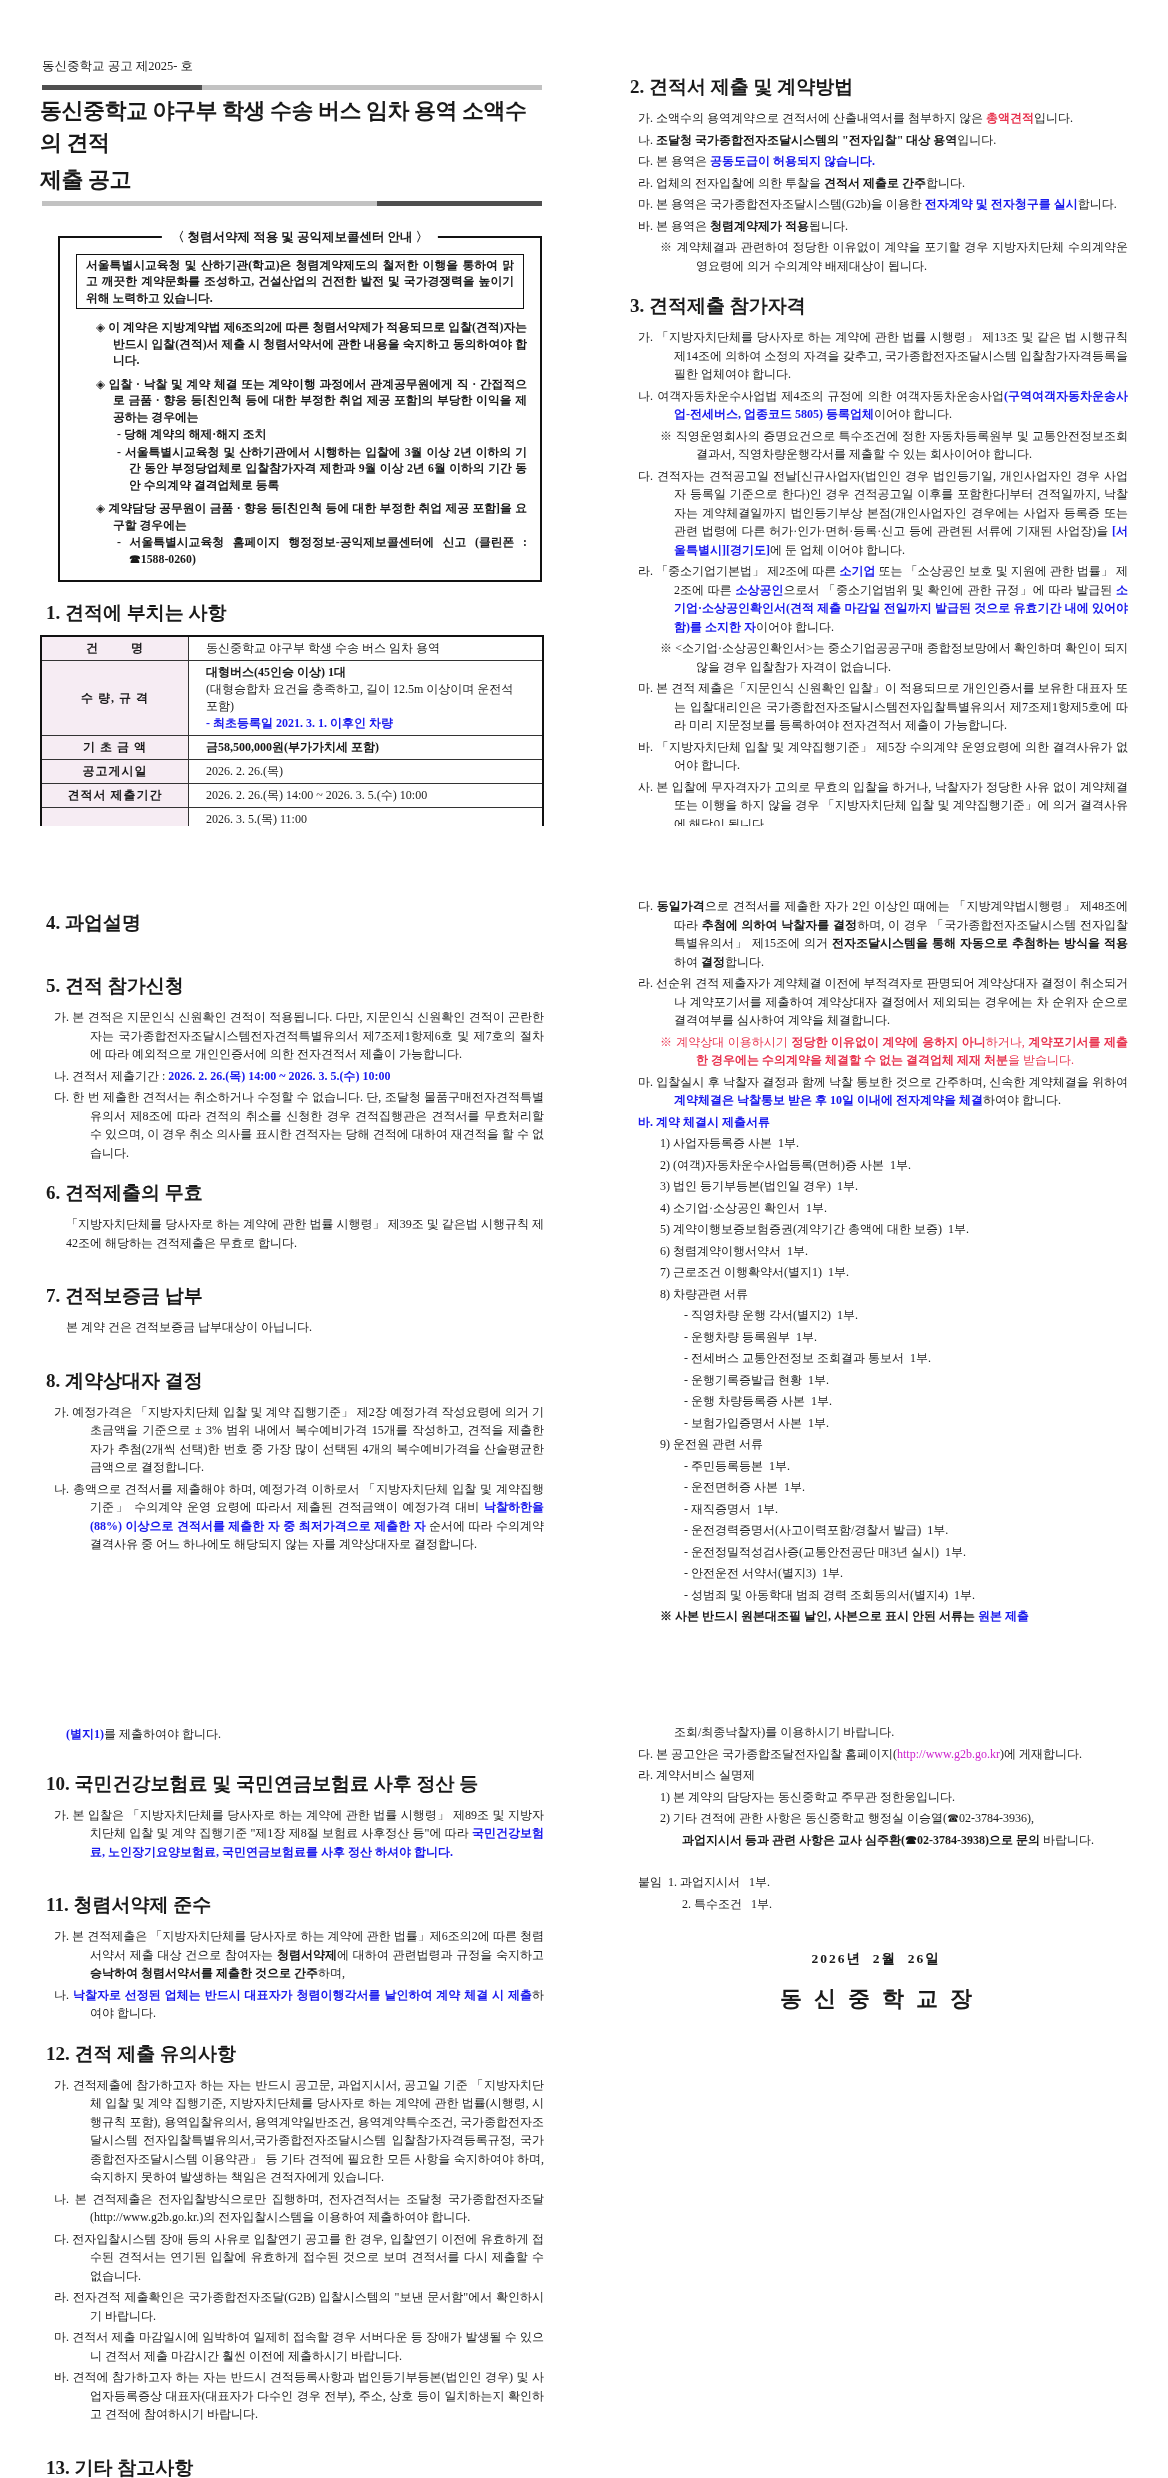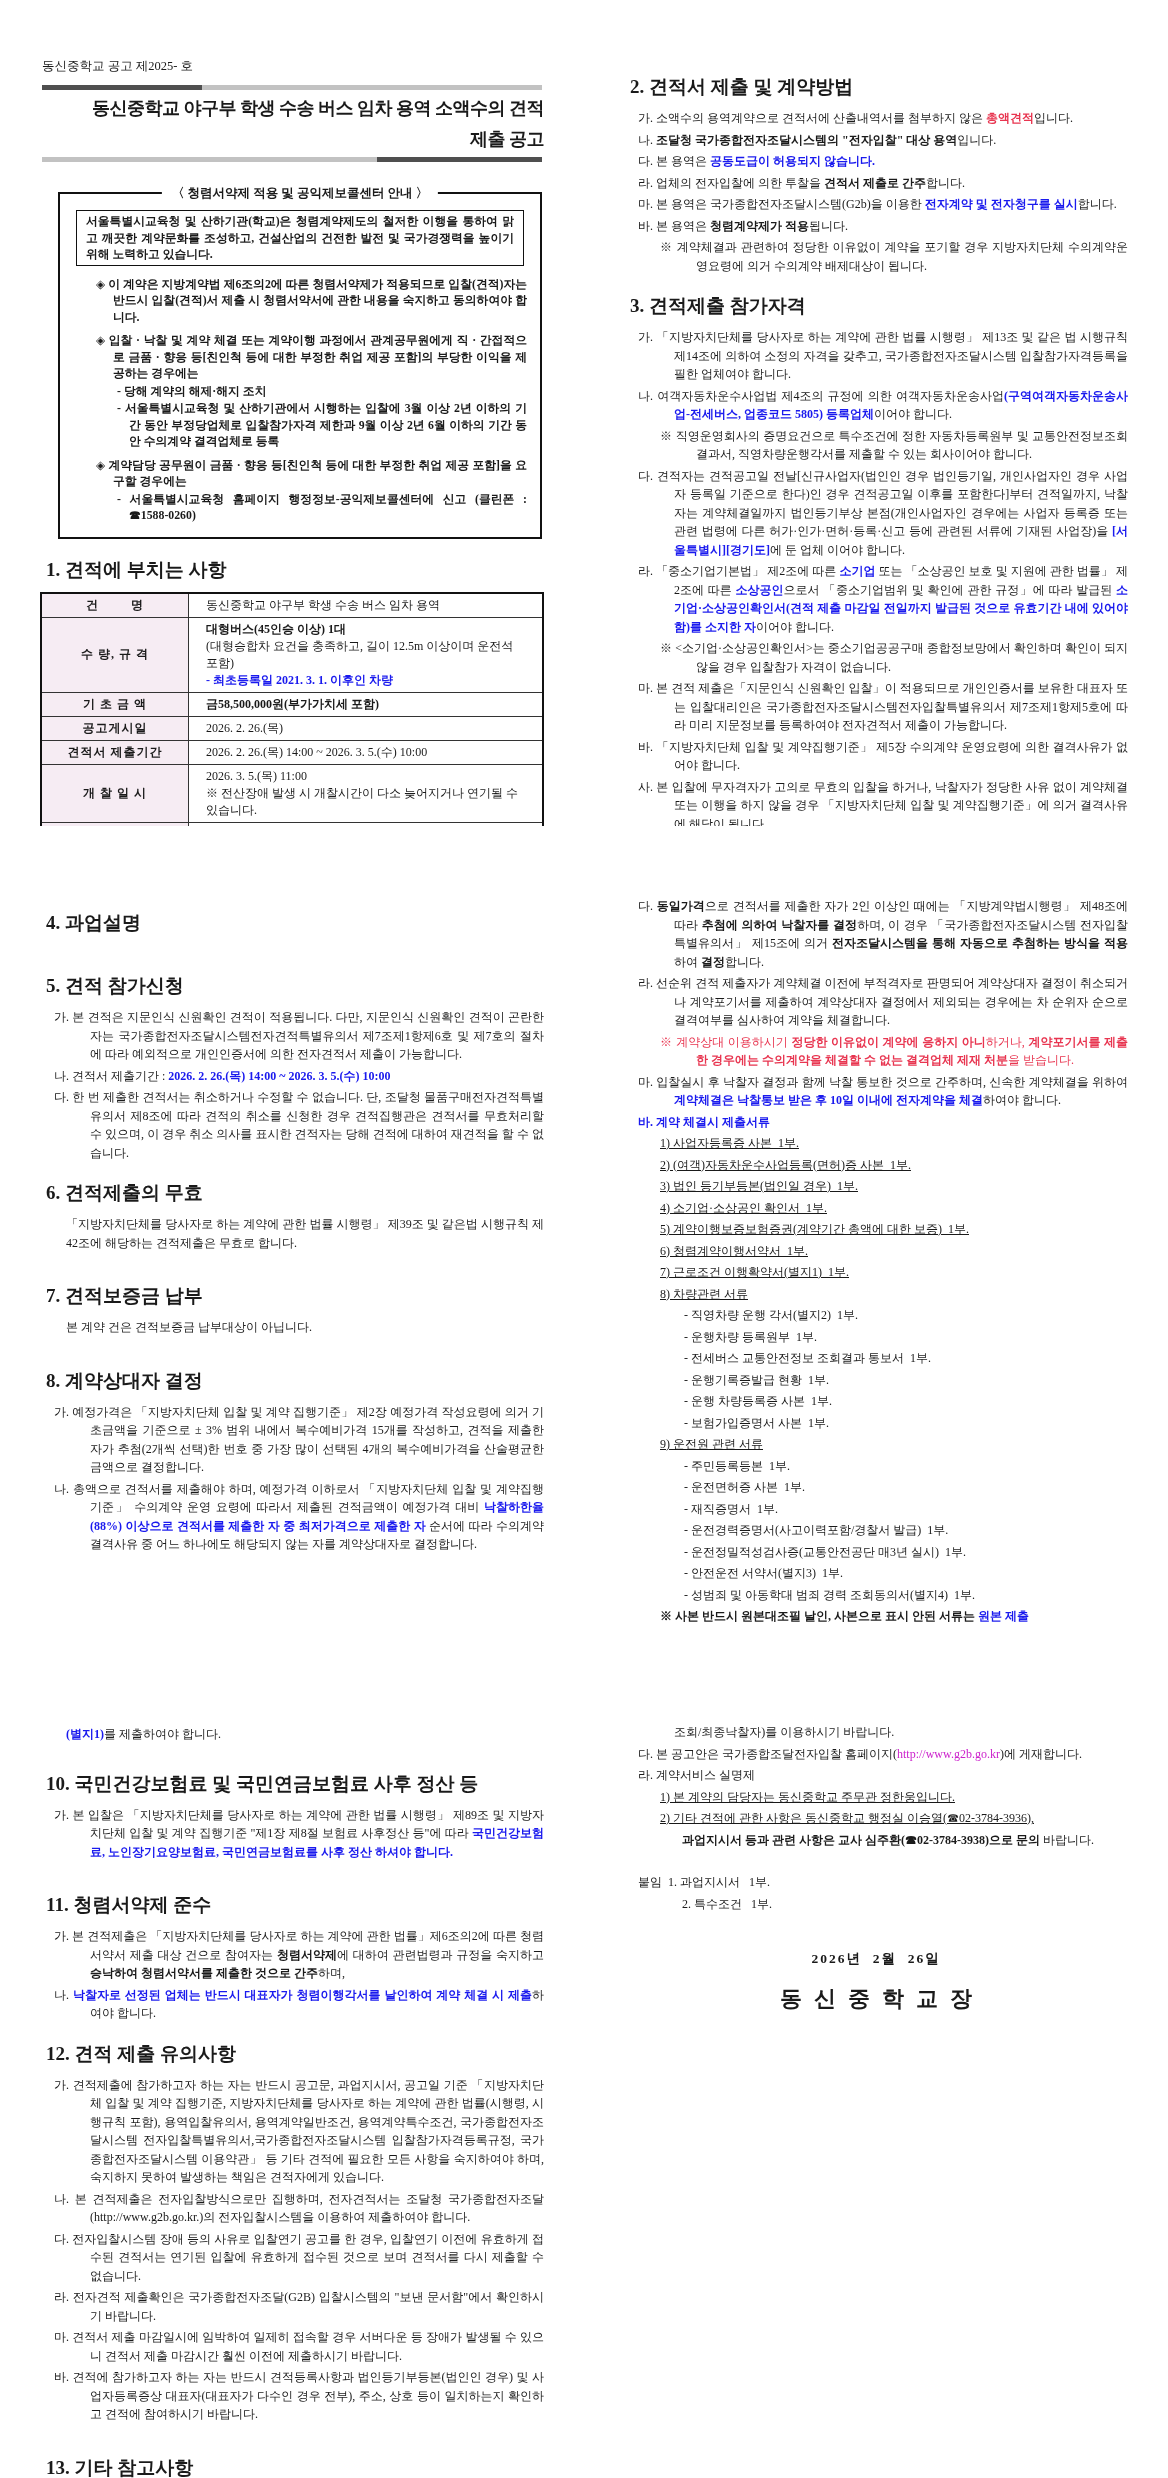--- a/index.html
+++ b/index.html
@@ -8,36 +8,36 @@
   .page{position:absolute;width:584px;height:826px;overflow:hidden;
         padding:56px 40px 0 40px;box-sizing:border-box;background:#fff;}
   #pg0{left:0;top:0}#pg1{left:584px;top:0}
   #pg2{left:0;top:826px}#pg3{left:584px;top:826px}
   #pg4{left:0;top:1652px}#pg5{left:584px;top:1652px}
 
   .docno{font-size:12.5px;margin:2px 0 10px 2px;}
   .bar{height:5px;margin:0 2px;}
   .bar-top{background:linear-gradient(to right,#4f4f4f 0 32%,#c2c2c2 32% 100%);}
   .bar-bottom{background:linear-gradient(to right,#c2c2c2 0 67%,#4f4f4f 67% 100%);}
-  .title{text-align:right;font-weight:bold;font-size:18px;line-height:1.45;margin:5px 0;letter-spacing:-0.5px;}
+  .title{text-align:left;font-weight:bold;font-size:22px;line-height:1.45;margin:5px 0;letter-spacing:-0.5px;}
 
   .fs{position:relative;border:2px solid #111;margin:30px 2px 16px 18px;padding:4px 13px 12px 13px;
       font-size:11.8px;line-height:16.5px;}
   .fs-legend{position:absolute;top:-9px;left:50%;transform:translateX(-50%);background:#fff;
       padding:0 10px;font-weight:bold;font-size:12.5px;white-space:nowrap;}
   .fs-inner{border:1.5px solid #111;margin:12px 3px 10px 3px;padding:2px 9px;font-weight:bold;text-align:justify;}
   .fs-item{font-weight:bold;padding-left:40px;text-indent:-17px;margin:7px 0 1px 0;text-align:justify;}
   .fs-dash{font-weight:bold;padding-left:56px;text-indent:-12px;margin:1px 0;text-align:justify;}
 
   .blk-h{font-weight:bold;font-size:19px;margin:18px 0 9px 6px;}
   .p{font-size:12px;line-height:18.5px;margin:3px 0;text-align:justify;}
   .i-plain{padding-left:26px;}
   .i-item{padding-left:50px;text-indent:-36px;}
   .i-note{padding-left:72px;text-indent:-36px;}
-  .i-num{padding-left:58px;text-indent:-22px;text-decoration:underline;}
+  .i-num{padding-left:58px;text-indent:-22px;}
   .i-numcont{padding-left:58px;}
   .i-dash{padding-left:76px;text-indent:-16px;}
   .i-wrap{padding-left:50px;}
   .i-attach1{padding-left:14px;}
   .i-attach2{padding-left:58px;}
 
   .s-b{font-weight:bold;}
   .s-bb{font-weight:bold;color:#1a1aee;}
   .s-r{color:#e83550;}
   .s-rb{color:#e83550;font-weight:bold;}

